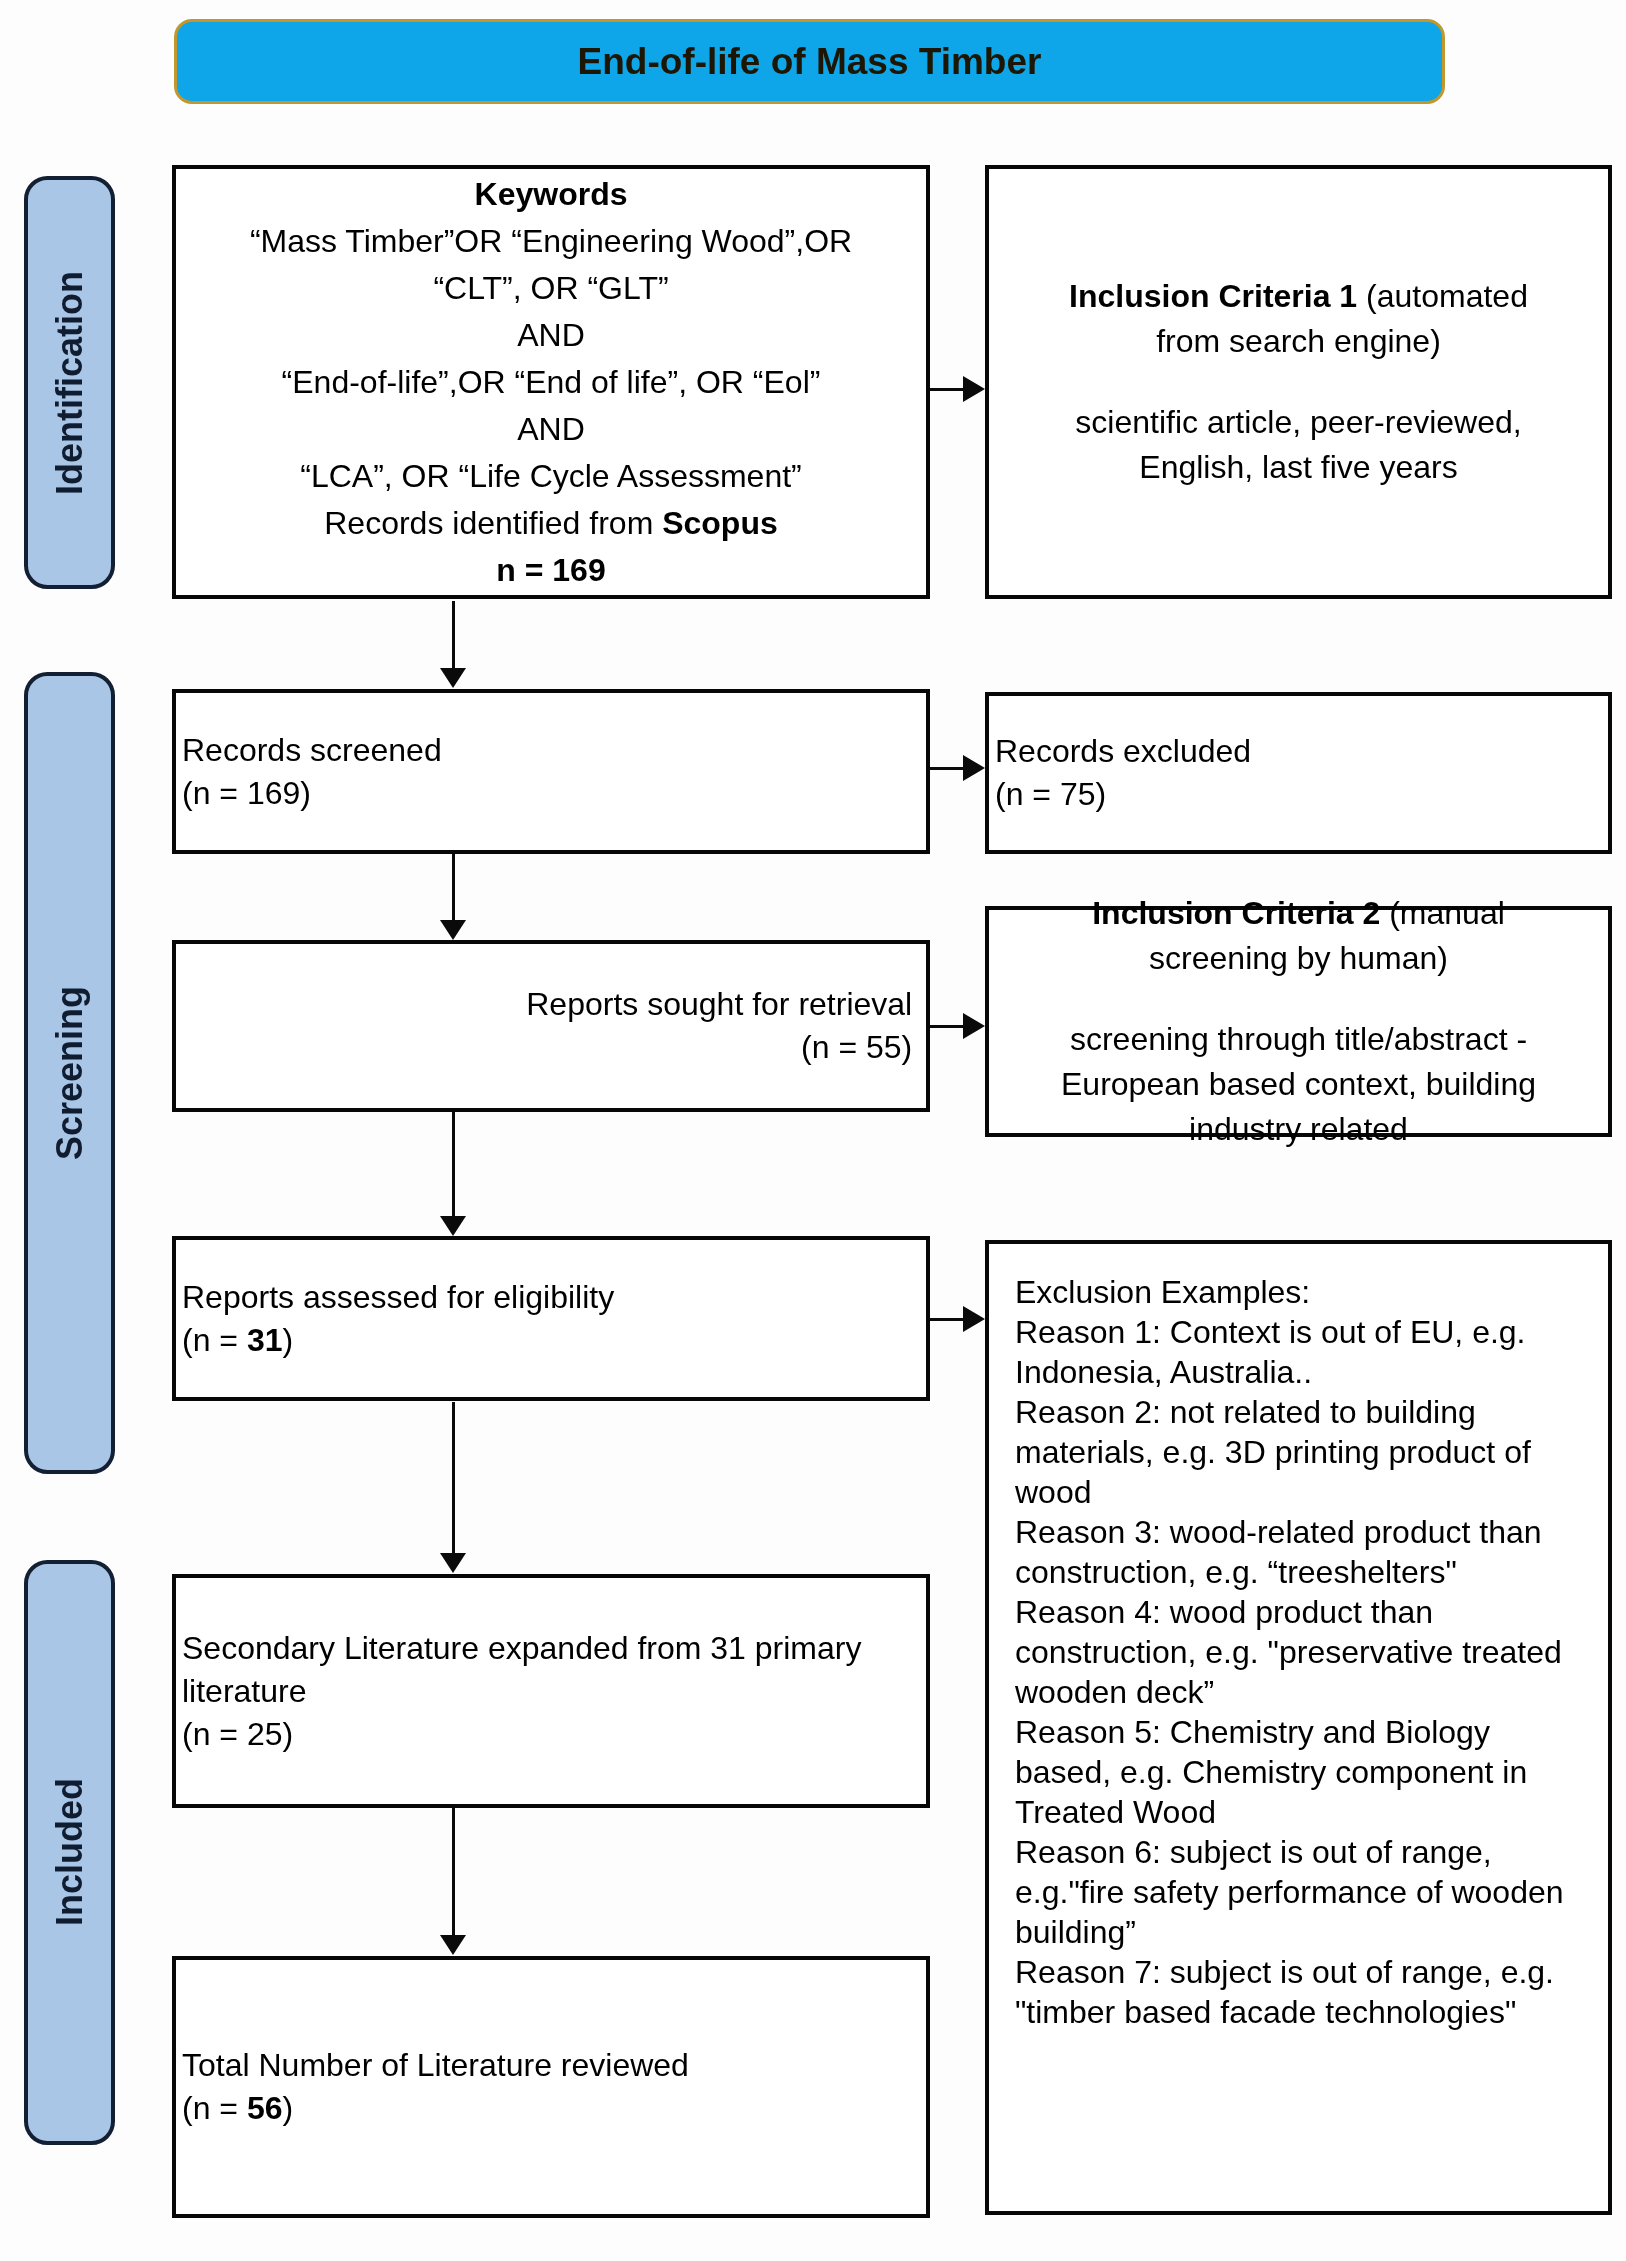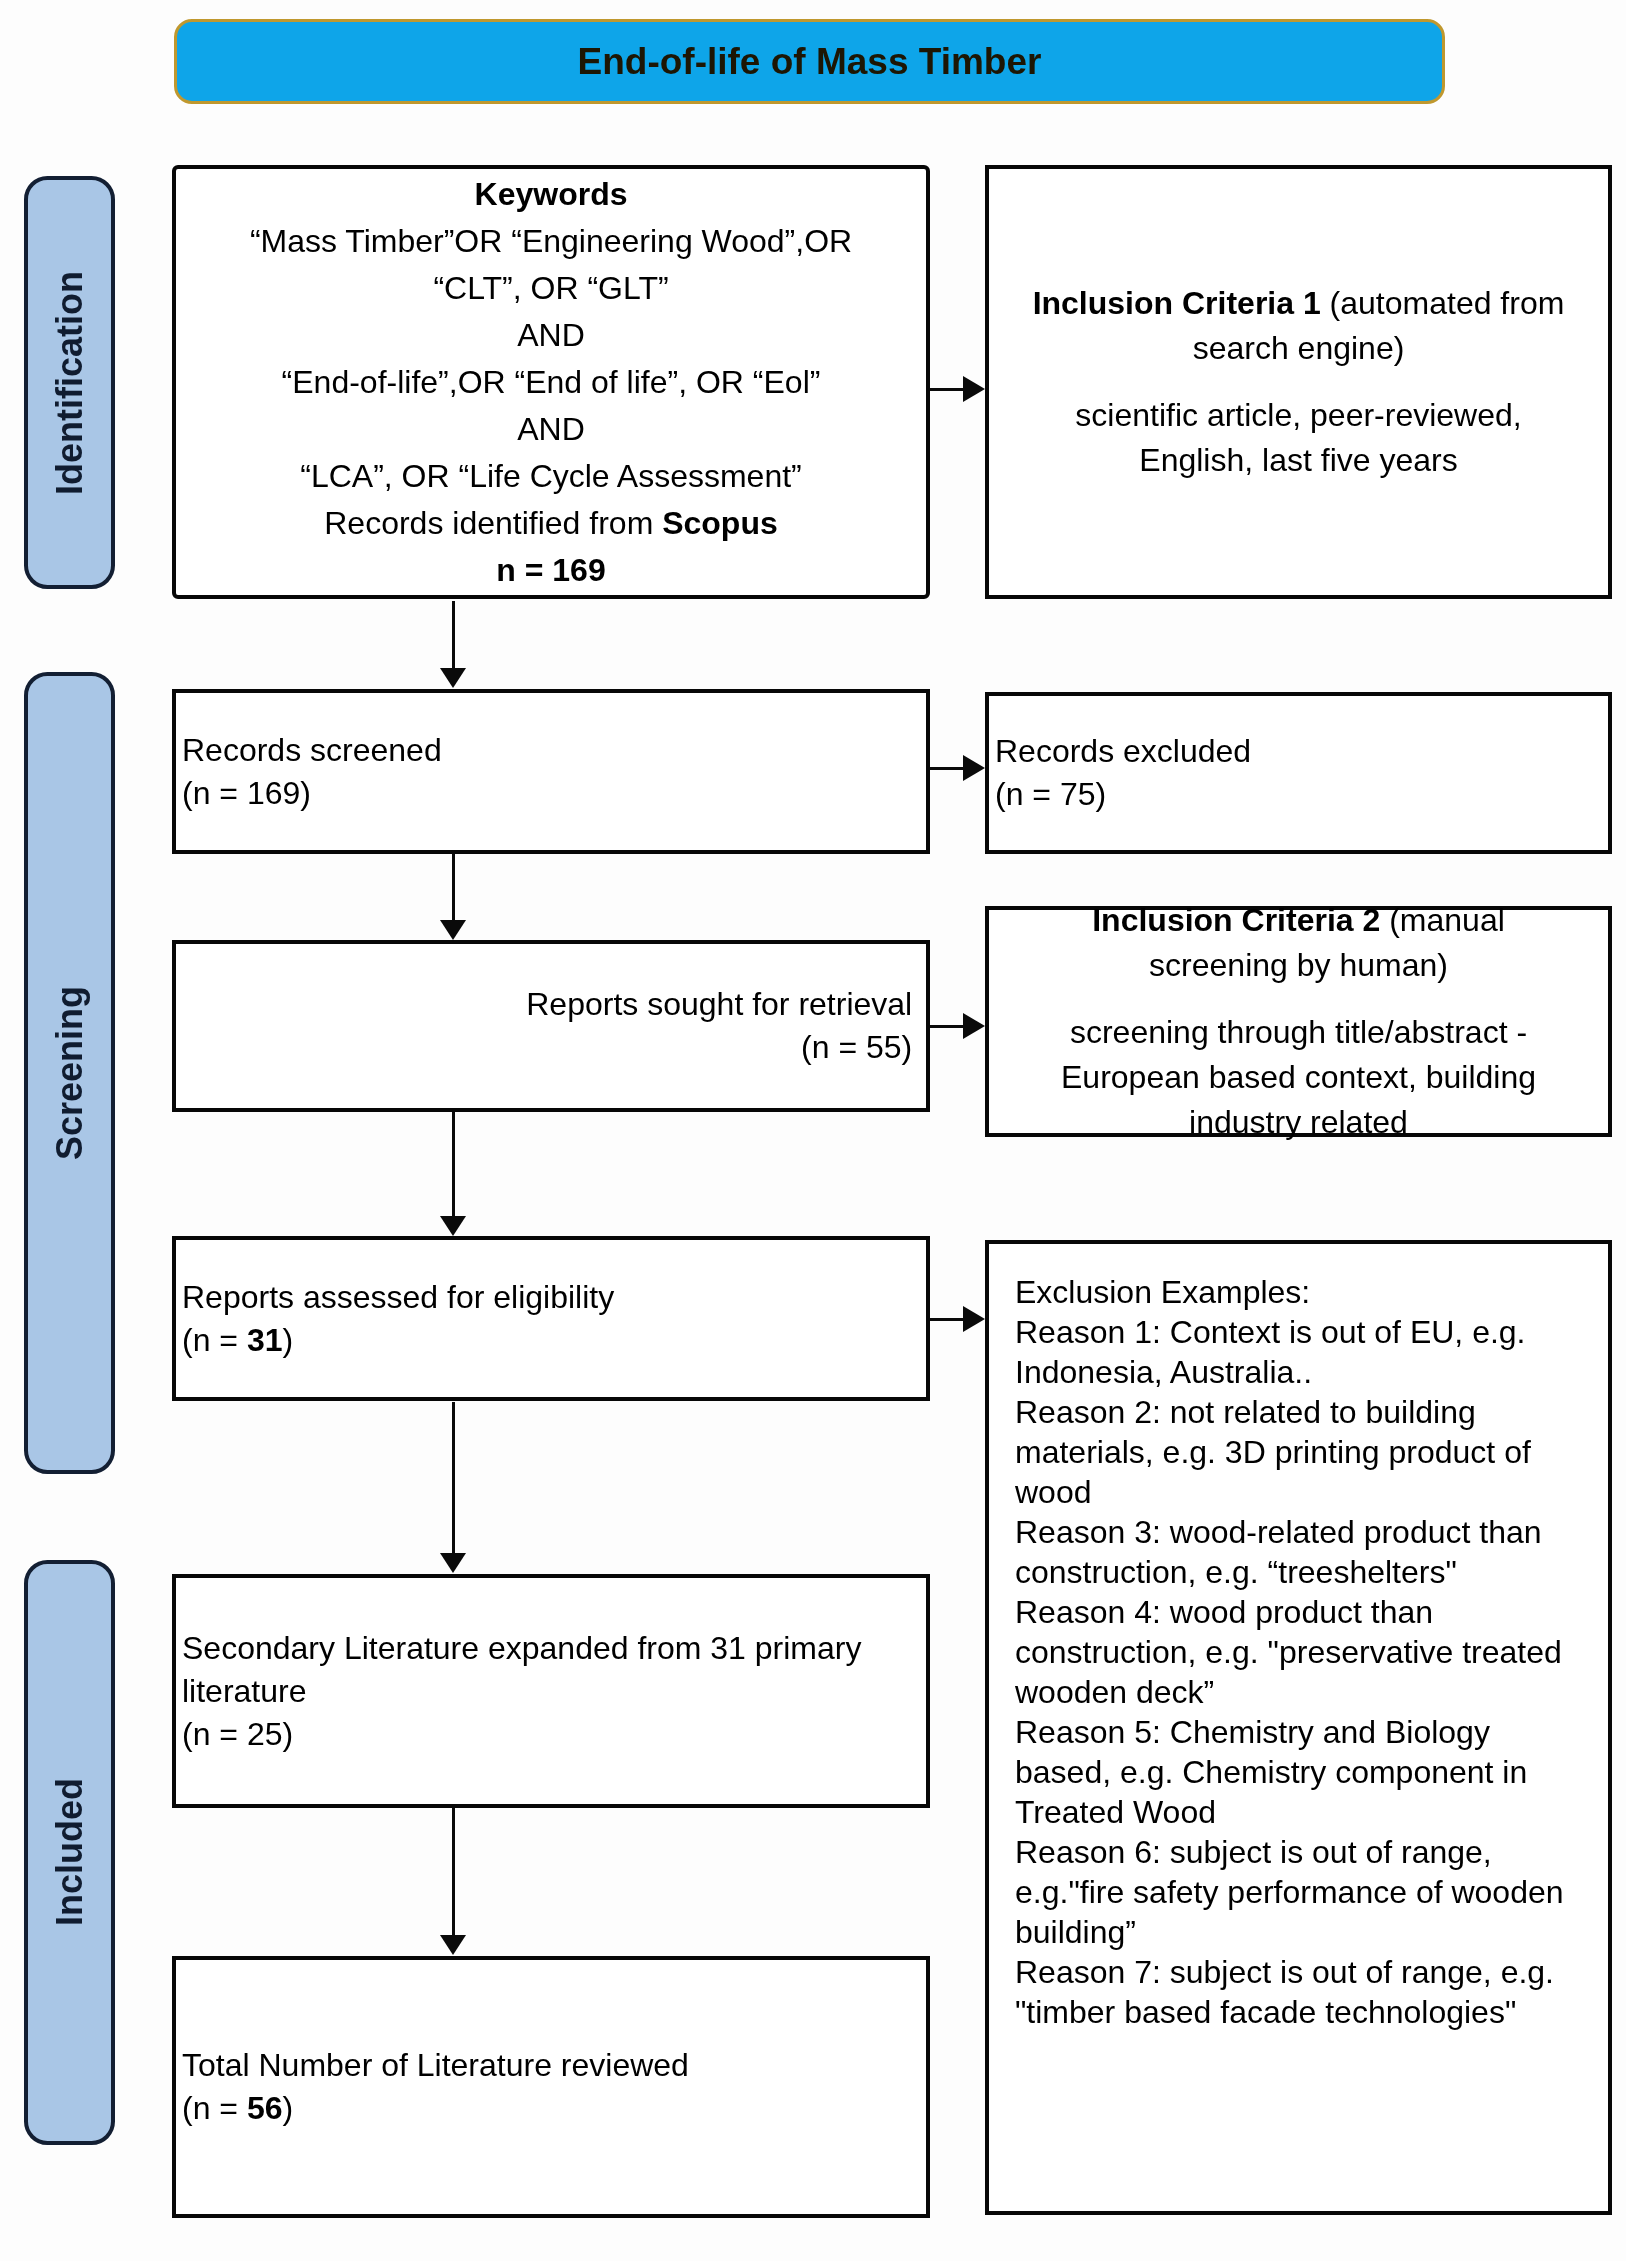--- a/index.html
+++ b/index.html
@@ -27,33 +27,33 @@
   .stage-identification { top:176px; height:413px; }
   .stage-screening      { top:672px; height:802px; }
   .stage-included       { top:1560px; height:585px; }
   
   .box {
     position:absolute; background:#ffffff; border:4.1px solid #070707;
     box-sizing:border-box; display:flex; flex-direction:column; justify-content:center;
   }
   .left-col  { left:172px; width:758px; }
   .right-col { left:985px; width:627px; }
-  .box-keywords      { top:165px;  height:434px; text-align:center; font-size:32px; line-height:47px;border-radius:6px; }
+  .box-keywords      { top:165px;  height:434px; text-align:center; font-size:32px; line-height:47px; }
   .box-inclusion1    { top:165px;  height:434px; }
   .box-screened      { top:689px; height:165px; }
   .box-excluded      { top:692px; height:162px; }
   .box-sought        { top:940px; height:172px;align-items:flex-end; }
   .box-inclusion2    { top:906px; height:231px; }
   .box-assessed      { top:1236px; height:165px; }
   .box-exclusion     { top:1240px; height:975px; justify-content:flex-start; }
   .box-secondary     { top:1574px; height:234px; }
   .box-total         { top:1956px; height:262px; }
   .left-text { font-size:32px; line-height:43px; padding-left:6px; padding-right:13.8px; }
   .crit-center { text-align:center; font-size:32px; line-height:45px; padding:0 30px; }
-  .crit-center p { margin:11px; }
+  .crit-center p { margin:18px; }
   .bold { font-weight:bold; }
   .exclusion-content { font-size:32px; line-height:40px; padding:27.6px 27.6px 0 26px; }
   .exclusion-content .reason { }
   
   .vline { position:absolute; left:452px; width:2.8px; background:#0a0a0a; }
   .vhead { position:absolute; left:440px; width:0; height:0;
            border-left:13px solid transparent; border-right:13px solid transparent;
            border-top:20.7px solid #0a0a0a; }
   .hline { position:absolute; height:2.8px; background:#0a0a0a; left:930px; width:36px; }
   .hhead { position:absolute; left:963px; width:0; height:0;

